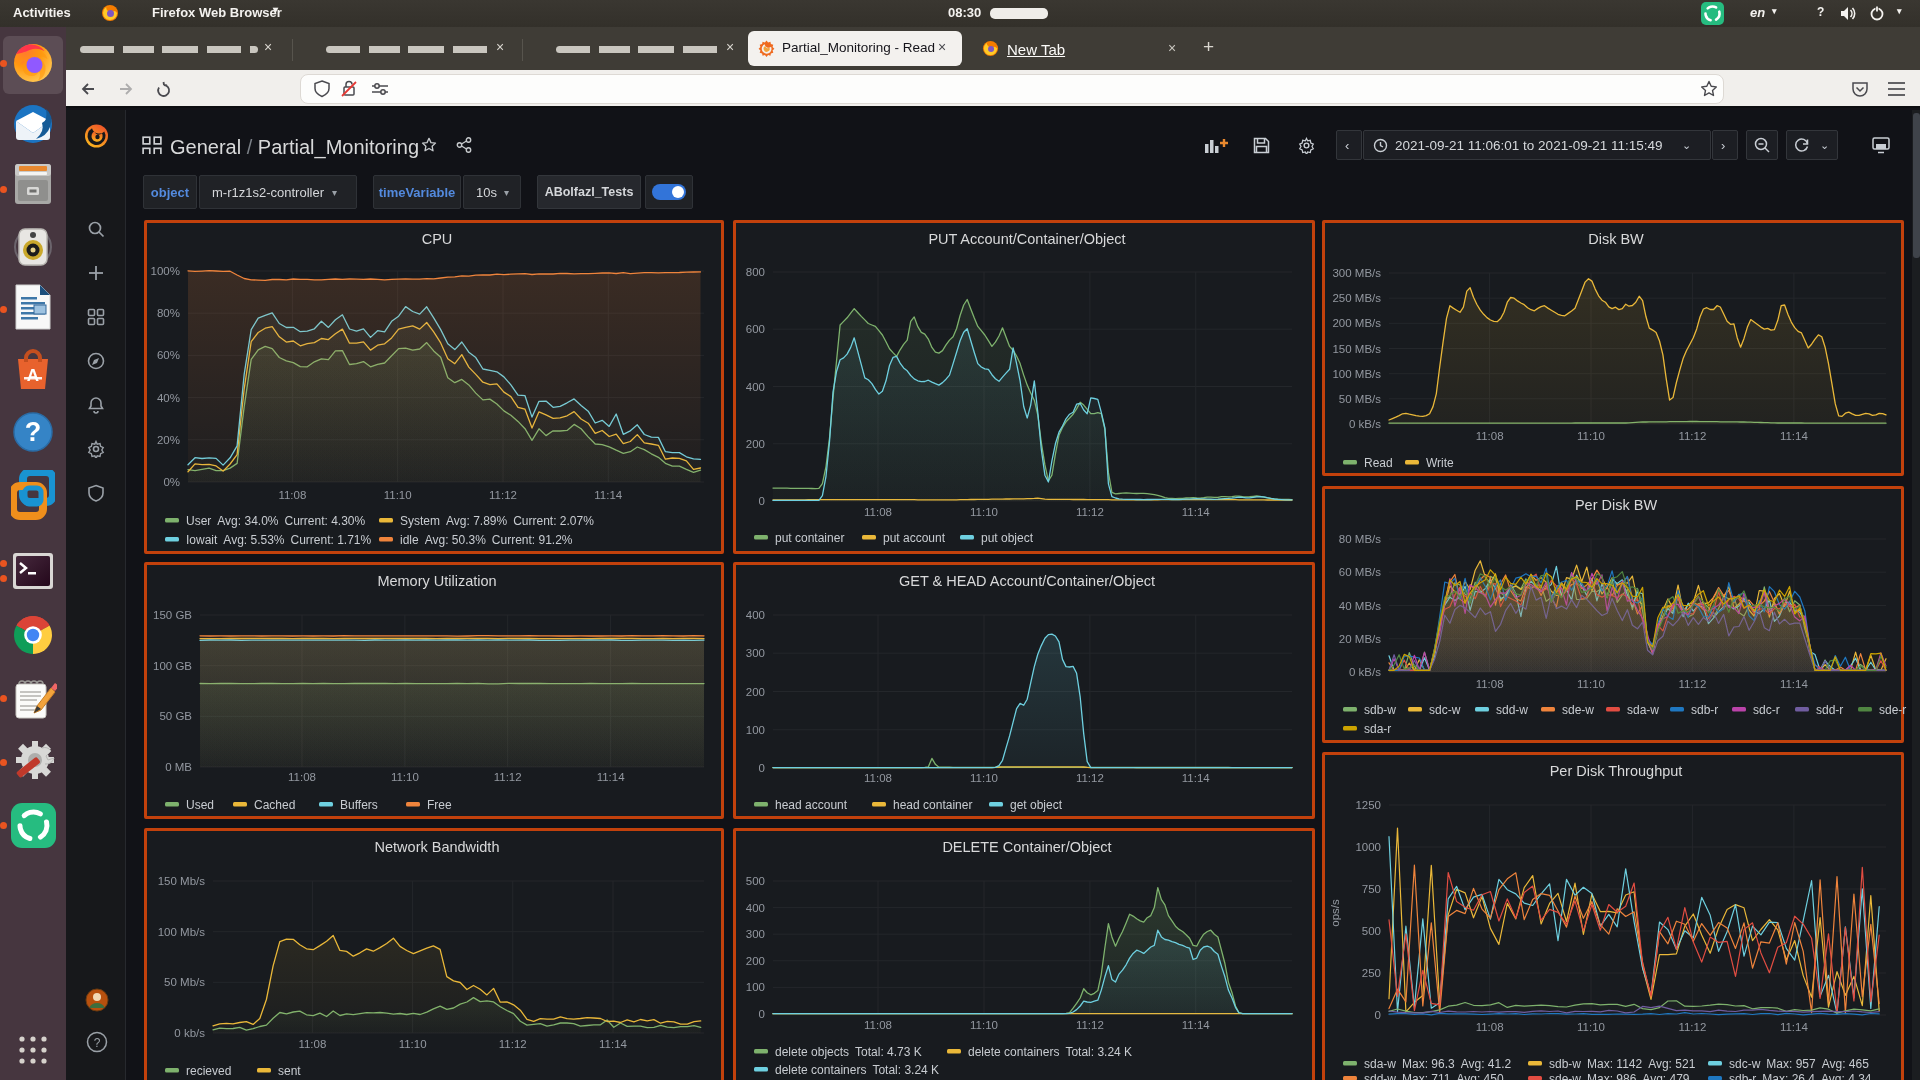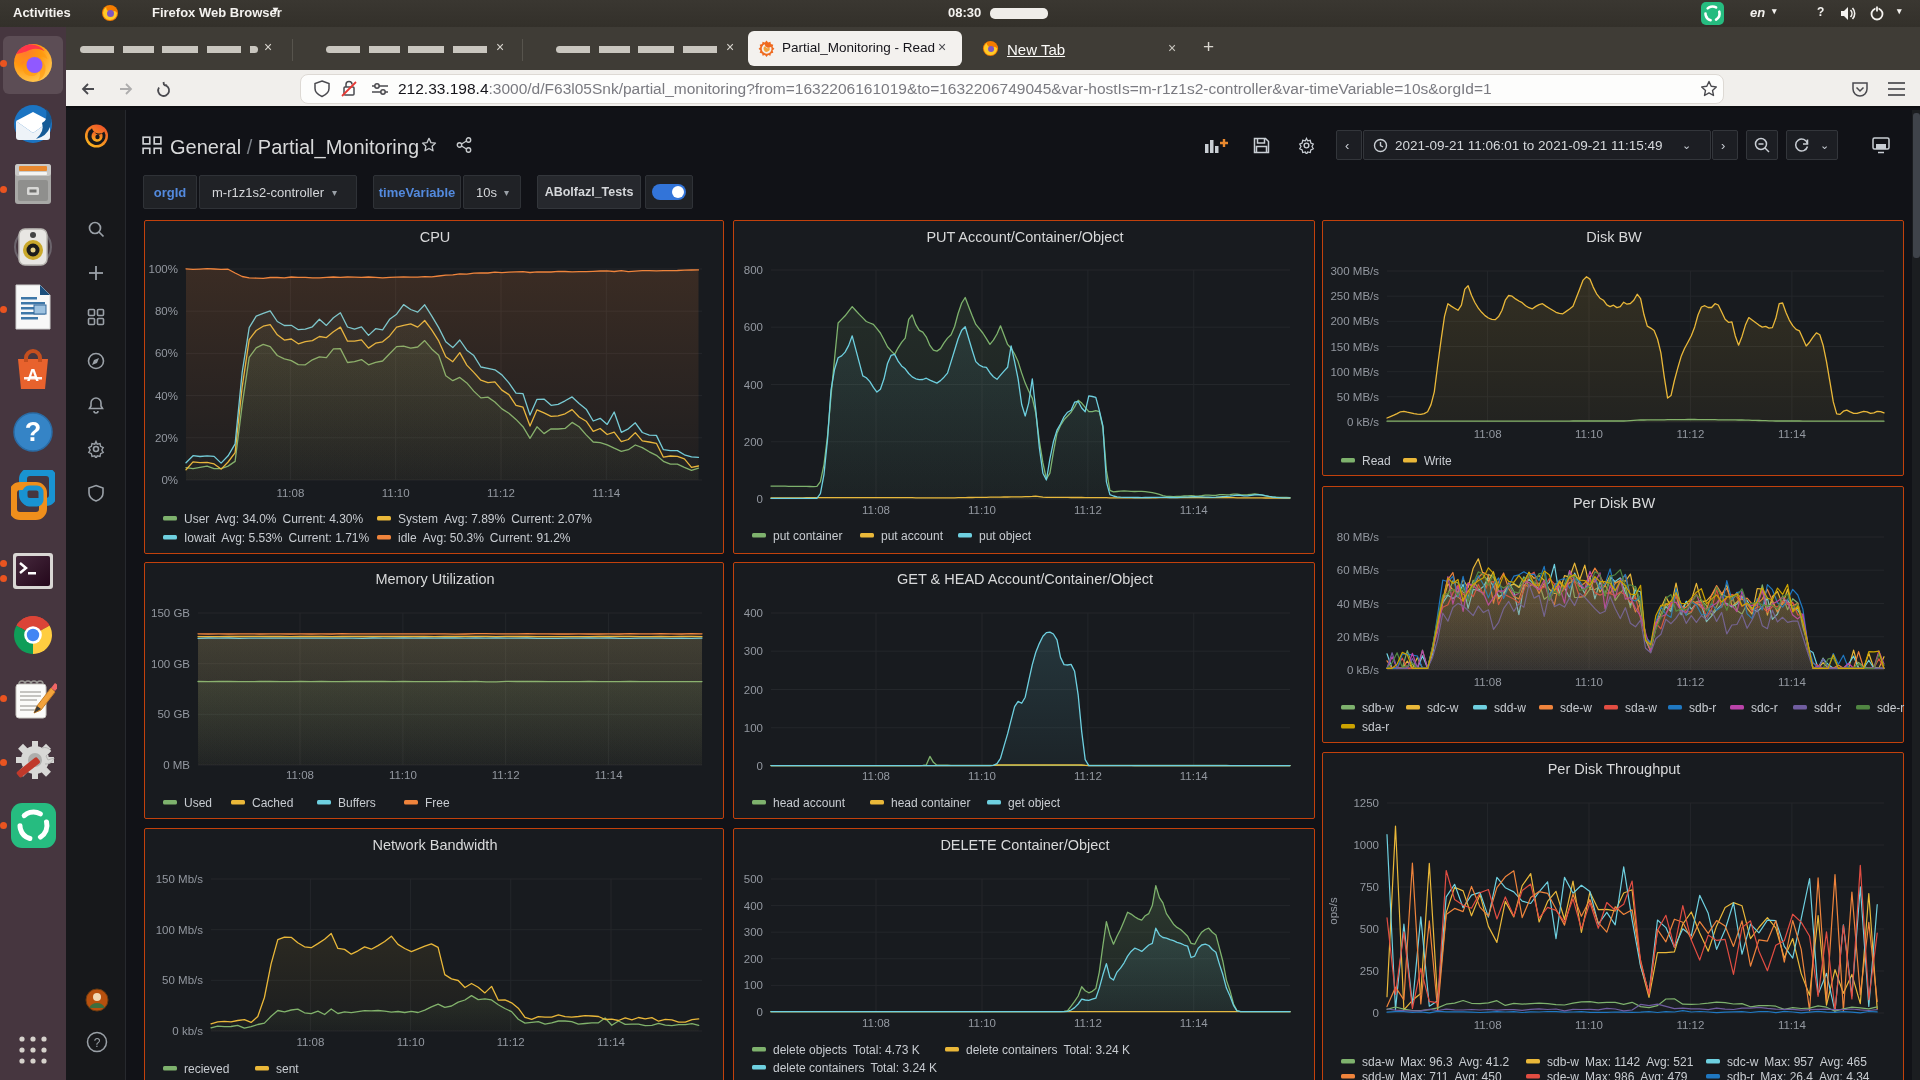--- a/index.html
+++ b/index.html
@@ -15,21 +15,21 @@
 #urlrow { left:66px; top:70px; width:1854px; height:38px; background:#f1efec; border-bottom:2px solid #0d0e10; }
 .tabsep { position:absolute; top:12px; width:1px; height:22px; background:#57544d; }
 .tabtxt { position:absolute; top:19px; height:7px; border-radius:4px; background:repeating-linear-gradient(90deg,#c9c6bf 0px,#c9c6bf 34px,rgba(0,0,0,0) 34px,rgba(0,0,0,0) 43px,#c9c6bf 43px,#c9c6bf 74px,rgba(0,0,0,0) 74px,rgba(0,0,0,0) 82px,#c9c6bf 82px,#c9c6bf 118px,rgba(0,0,0,0) 118px,rgba(0,0,0,0) 127px); }
 .tabx { position:absolute; top:12px; font-size:14px; color:#d9d6cf; }
 #activetab { position:absolute; left:682px; top:4px; width:214px; height:35px; background:#f3f1ee; border-radius:6px; }
 #urlinput { position:absolute; left:234px; top:4px; width:1424px; height:30px; background:#fdfdfc; border:1px solid #ddd9d4; border-radius:8px; }
 #gsidebar { left:66px; top:110px; width:60px; height:970px; background:#17181b; border-right:1px solid #27292e; }
 #gmain { left:126px; top:110px; width:1794px; height:970px; background:#111217; }
 #scrollbar { left:1912px; top:110px; width:8px; height:970px; background:#1b1d20; }
 #scrollthumb { left:1913px; top:113px; width:7px; height:145px; background:#3f434a; border-radius:3px; }
-.panel { position:absolute; background:#181b1f; border:1px solid #c2410c; border-radius:2px; }
+.panel { position:absolute; background:#181b1f; border:3px solid #c2410c; border-radius:2px; }
 .gicon { position:absolute; left:21px; width:18px; height:18px; }
 .navbtn { position:absolute; top:130px; height:30px; background:#1c1e23; border:1px solid #33363b; border-radius:2px; color:#c9ced4; }
 .vlabel { color:#538ade; font-weight:bold; font-size:13px; }
 .vbox { position:absolute; top:175px; height:34px; background:#202226; border:1px solid #2f3237; border-radius:2px;
   color:#d5d7da; font-size:13px; display:flex; align-items:center; }
 svg text { font-family:"Liberation Sans", sans-serif; }
 </style>
 </head>
 <body>
 <div id="screen">
@@ -280,21 +280,20 @@
       <path d="M32 7 v-2.5 a3 3 0 0 1 6 0"></path>
     </g>
     <line x1="28" y1="16" x2="42" y2="2" stroke="#e53935" stroke-width="1.8"></line>
     <g stroke="#4a4a4f" stroke-width="1.5" fill="none">
       <line x1="58" y1="6" x2="74" y2="6"></line>
           <line x1="58" y1="12" x2="74" y2="12"></line>
       <circle cx="63" cy="6" r="2.2" fill="#f1efec"></circle>
           <circle cx="69" cy="12" r="2.2" fill="#f1efec"></circle>
     </g>
   </svg>
-  <span class="abs" style="left:332px;top:10px;font-size:15.5px;color:#15141a;">212.33.198.4<span style="color:#7a7a80;">:3000/d/F63l05Snk/partial_monitoring?from=1632206161019&amp;to=1632206749045&amp;var-hostIs=m-r1z1s2-controller&amp;var-timeVariable=10s&amp;orgId=1</span></span>
   <svg class="abs" style="left:1634px;top:10px" width="18" height="18" viewBox="0 0 18 18">
     <path d="M9 1.5 l2.2 4.8 5.1 0.6 -3.8 3.5 1 5.1 -4.5-2.6 -4.5 2.6 1-5.1 -3.8-3.5 5.1-0.6 z" fill="none" stroke="#4a4a4f" stroke-width="1.4" stroke-linejoin="round"></path>
   </svg>
   <svg class="abs" style="left:1785px;top:10px" width="18" height="18" viewBox="0 0 18 18">
     <path d="M2 3 h14 v6 a7 7 0 0 1-14 0 z" fill="none" stroke="#4a4a4f" stroke-width="1.5"></path>
     <path d="M5.5 7.5 l3.5 3.5 l3.5-3.5" fill="none" stroke="#4a4a4f" stroke-width="1.5"></path>
   </svg>
   <svg class="abs" style="left:1822px;top:11px" width="17" height="16" viewBox="0 0 17 16">
     <g stroke="#4a4a4f" stroke-width="1.7">
           <line x1="0" y1="2" x2="17" y2="2"></line>
@@ -427,21 +426,21 @@
     </svg>
 <span class="abs" style="left:1820px;top:139px;color:#c9ced4;font-size:11px;">⌄</span>
 <div class="abs" style="left:1840px;top:130px;width:1px;height:30px;"></div>
 <svg class="abs" style="left:1872px;top:137px" width="18" height="17" viewBox="0 0 18 17">
       <rect x="1" y="1" width="16" height="11" rx="1.5" fill="none" stroke="#c9ced4" stroke-width="1.5"></rect>
       <line x1="6" y1="15.5" x2="12" y2="15.5" stroke="#c9ced4" stroke-width="1.5"></line>
       <rect x="4" y="7" width="10" height="5" fill="#c9ced4"></rect>
     </svg>
 
 <div class="vbox" style="left:143px;width:54px;">
-      <span class="vlabel" style="margin:0 auto;">orgId</span>
+      <span class="vlabel" style="margin:0 auto;">object</span>
     </div>
 <div class="vbox" style="left:199px;width:158px;">
       <span style="margin-left:12px;">m-r1z1s2-controller</span>
       <span style="margin-left:8px;font-size:10px;color:#9aa0a7;">▾</span>
     </div>
 <div class="vbox" style="left:373px;width:88px;">
       <span class="vlabel" style="margin:0 auto;">timeVariable</span>
     </div>
 <div class="vbox" style="left:463px;width:58px;">
       <span style="margin-left:12px;">10s</span>

